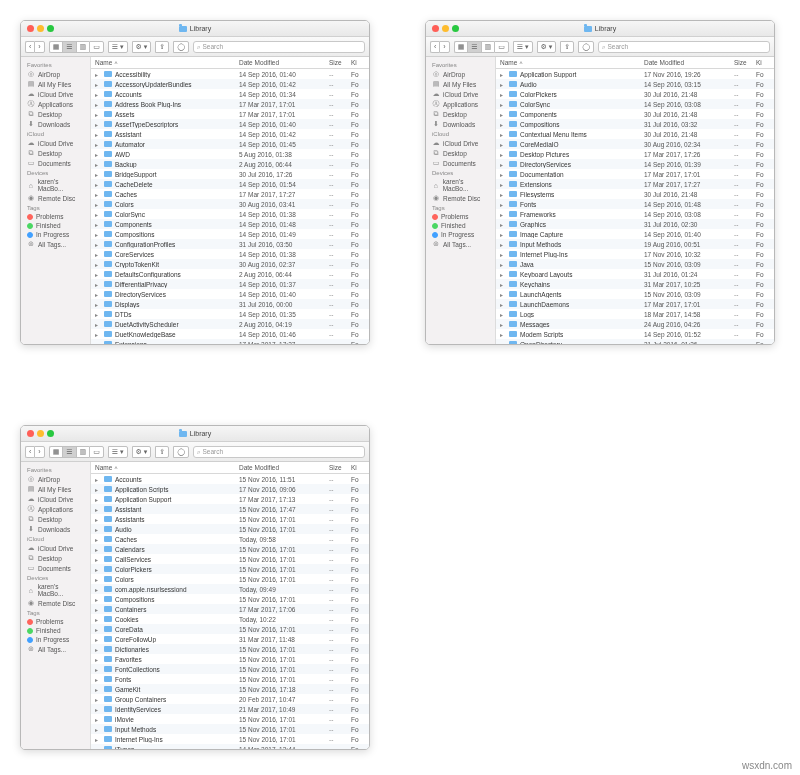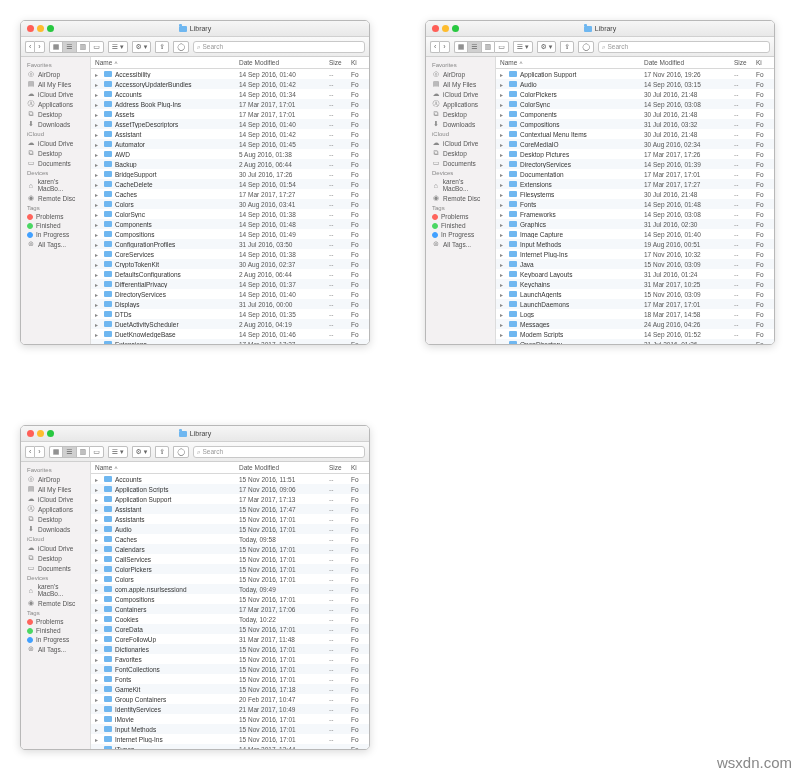--- a/index.html
+++ b/index.html
@@ -39,21 +39,21 @@
   .rows { flex:1; overflow-y:auto; overflow-x:hidden; }
   .row { display:flex; align-items:center; height:10px; font-size:6.5px; }
   .row:nth-child(odd){background:#fff;}
   .row:nth-child(even){background:#f5f8fb;}
   .r-name{flex:1; padding-left:4px; display:flex; align-items:center; gap:3px; white-space:nowrap; overflow:hidden;}
   .disclosure{ color:#8a8a8a; font-size:6px; width:6px;}
   .r-date{width:90px; color:#555;}
   .r-size{width:22px; color:#888;}
   .r-kind{width:18px; color:#555;}
   .rows::-webkit-scrollbar{width:7px;} .rows::-webkit-scrollbar-thumb{background:#b8b8b8;border-radius:4px;}
-  .watermark{position:absolute; right:8px; bottom:4px; font-size:15px; color:#888;}
+  .watermark{position:absolute; right:8px; bottom:4px; font-size:10px; color:#888;}
   .sort-asc{font-size:6px;color:#777;}
 </style>
 </head>
 <body>
 
 <div class="w1 window">
     <div class="titlebar">
       <div class="traffic">
         <span class="dot red"></span>
         <span class="dot yellow"></span>

